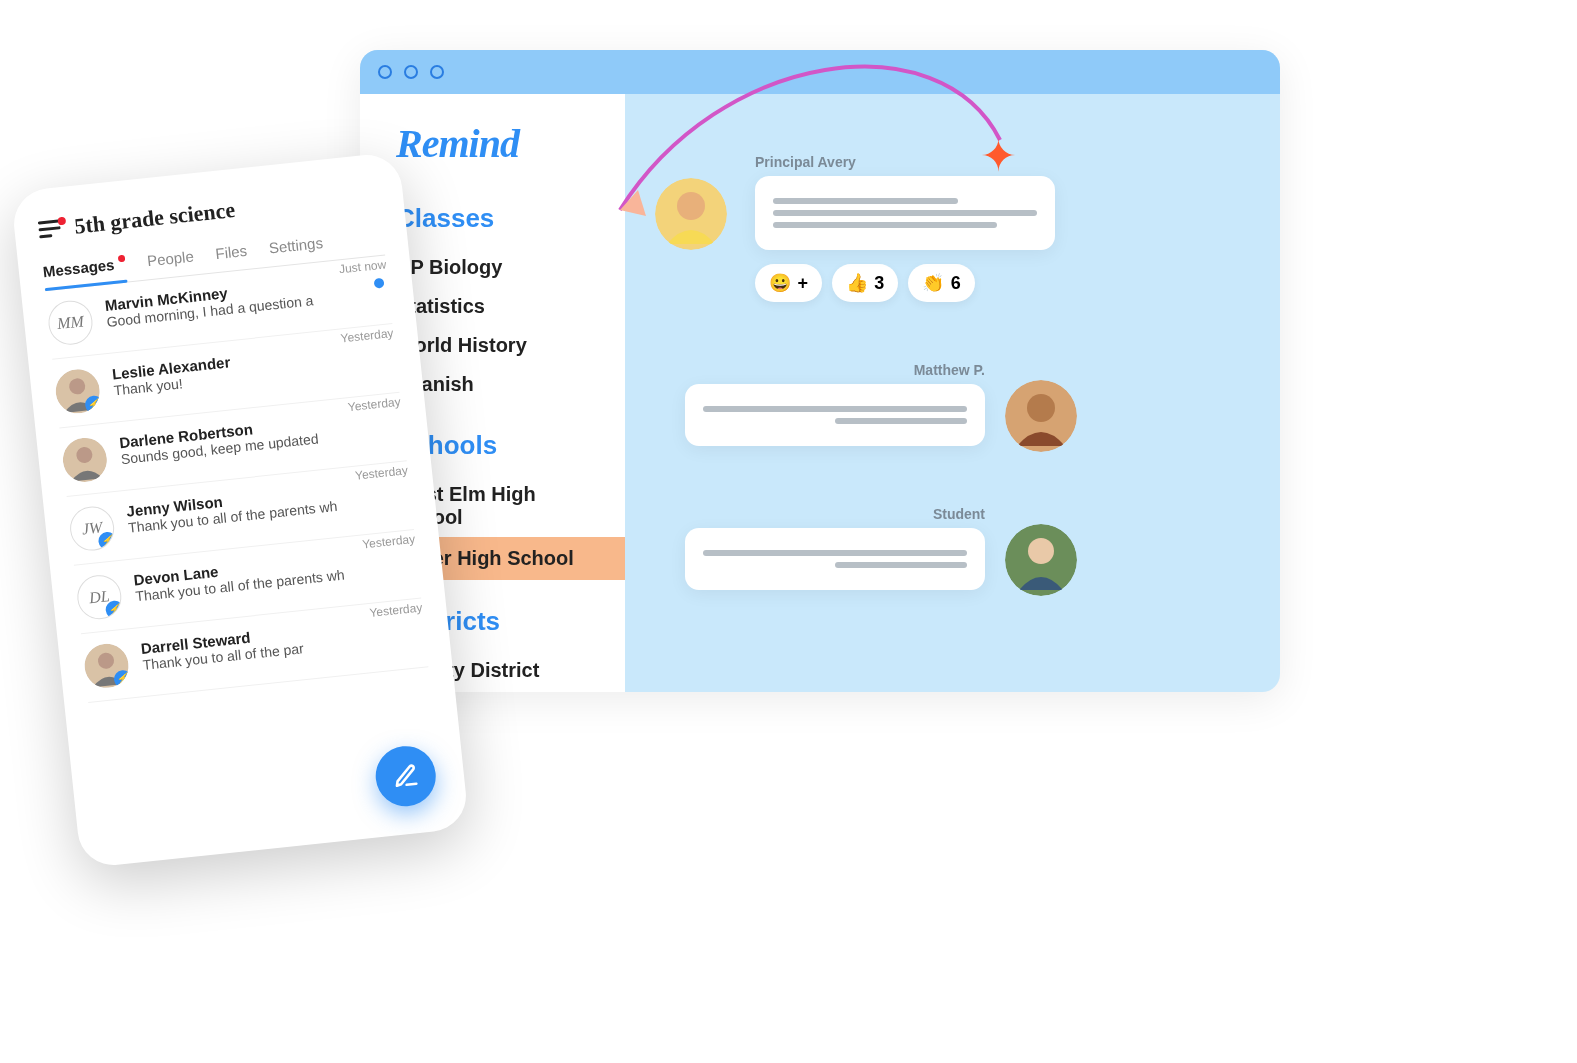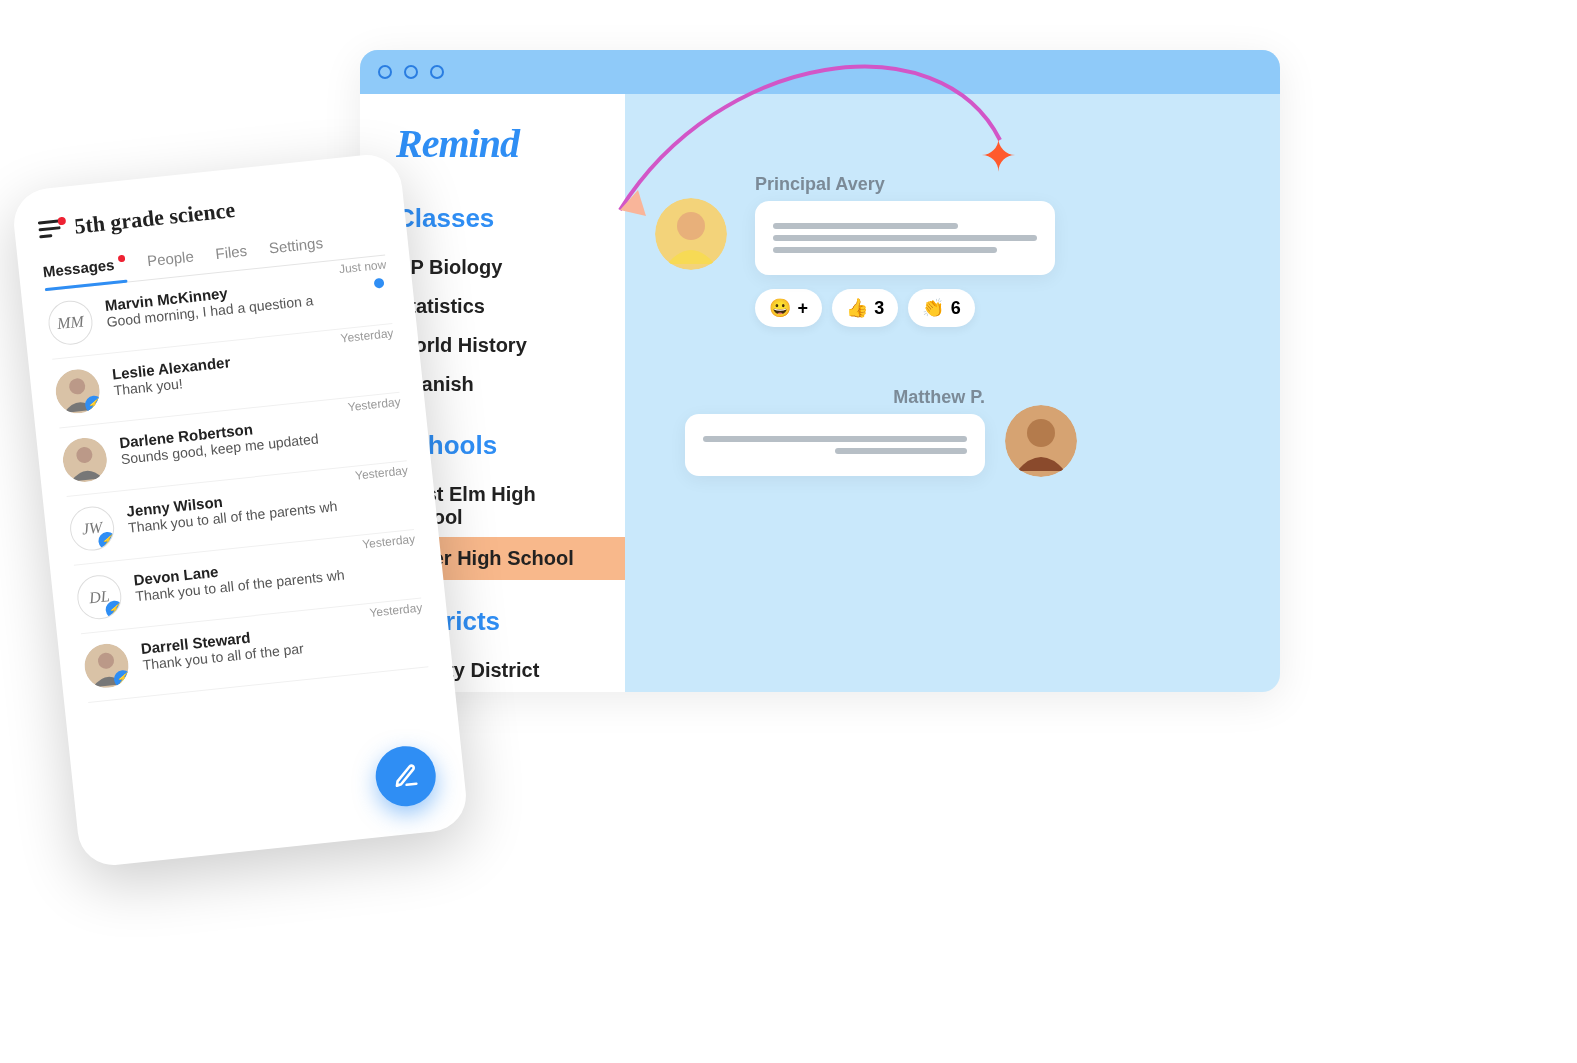--- a/index.html
+++ b/index.html
@@ -74,24 +74,23 @@
   }
 
   .chat-area {
     flex: 1;
     position: relative;
     padding: 60px 30px 30px 30px;
   }
   .msg-group { position: relative; }
   .sender-label {
     color: #7b8a97;
-    font-size: 18px;
+    font-size: 14px;
     font-weight: 600;
     margin-bottom: 6px;
-    margin-top: 20px;
   }
   .bubble {
     background: #fff;
     border-radius: 14px;
     padding: 16px 18px;
     box-shadow: 0 4px 18px rgba(0,0,0,0.06);
   }
   .bubble .line {
     height: 6px;
     background: #b7bfc6;
@@ -285,20 +284,34 @@
               <path d="M12 66 q24 -28 48 0" fill="#8a4a2c"></path>
             </svg>
         </div>
         <div class="sender-label">Matthew P.</div>
         <div class="bubble">
           <div class="line"></div>
           <div class="line short"></div>
         </div>
       </div>
 
+      <div class="msg-group gR">
+        <div class="avatar-lg">
+          <svg viewBox="0 0 72 72">
+              <circle cx="36" cy="36" r="36" fill="#6b8e5a"></circle>
+              <circle cx="36" cy="27" r="13" fill="#e9c9a8"></circle>
+              <path d="M14 66 q22 -26 44 0" fill="#3a5a78"></path>
+            </svg>
+        </div>
+        <div class="sender-label">Student</div>
+        <div class="bubble">
+          <div class="line"></div>
+          <div class="line short"></div>
+        </div>
+      </div>
 
     </div>
   </div>
 </div>
 
 <div class="phone">
   <div class="phone-inner">
     <div class="phone-header">
       <div class="menu-icon">
         <span></span>

